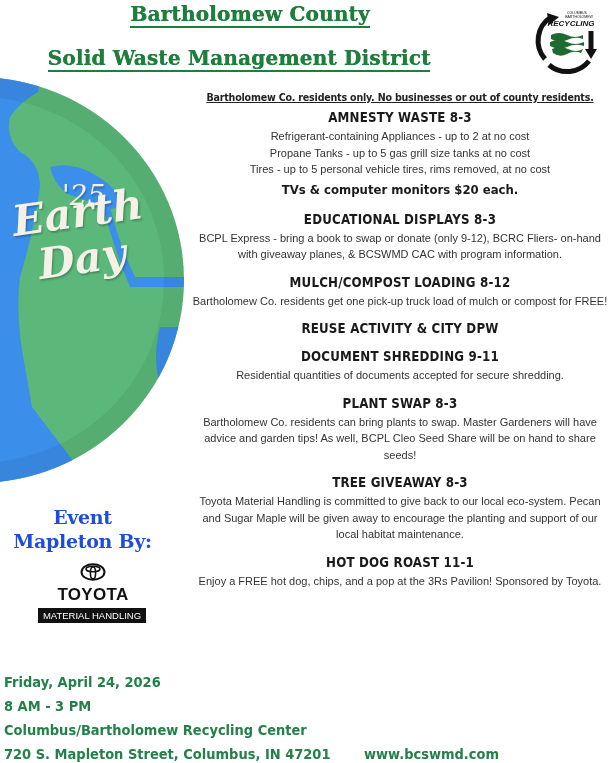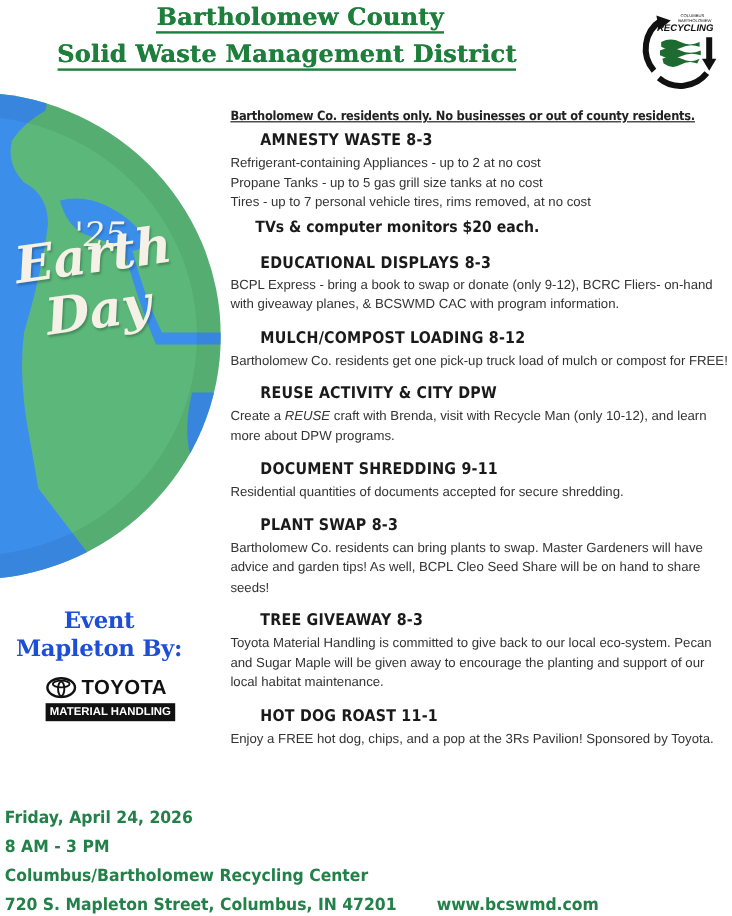--- a/index.html
+++ b/index.html
@@ -33,21 +33,21 @@
       font-weight: bold;
       color: #1e7f3c;
       font-size: 20px;
       line-height: 24px;
       letter-spacing: 0.2px;
       border-bottom: 2px solid #1e7f3c;
       padding-bottom: 0;
       text-shadow: 0.4px 0 0 #1e7f3c;
     }
     .title-line.l1 { margin-left: 30px; }
-    .title-line.l2 { margin-left: 8px; margin-top: 5px; }
+    .title-line.l2 { margin-left: 8px; margin-top: 18px; }
 
     .recycle-logo {
       position: absolute;
       left: 533px;
       top: 7px;
       width: 68px;
       height: 68px;
     }
 
     
@@ -111,47 +111,48 @@
     .toyota-logo {
       position: absolute;
       left: 38px;
       top: 563px;
       width: 110px;
     }
     .toyota-top {
       display: flex;
       align-items: center;
       gap: 4px;
+      flex-direction: column;
     }
     .toyota-word {
       font-family: "Liberation Sans", sans-serif;
       font-weight: bold;
       font-size: 17px;
       letter-spacing: 0.3px;
       color: #111;
     }
     .toyota-bar {
       margin-top: 3px;
       background: #111;
       color: #fff;
       font-family: "Liberation Sans", sans-serif;
-      font-weight: bold;
+      font-weight: normal;
       font-size: 9.5px;
       text-align: center;
       padding: 2px 0;
       width: 108px;
     }
 
     
     .content {
       position: absolute;
       left: 192px;
       top: 90px;
       width: 416px;
-      text-align: left;
+      text-align: center;
     }
     .eligibility {
       font-family: "DejaVu Sans Condensed", "DejaVu Sans", sans-serif;
       font-weight: bold;
       font-size: 10.6px;
       color: #222;
       text-decoration: underline;
       letter-spacing: -0.2px;
       line-height: 14px;
       margin-bottom: 4px;
@@ -271,40 +272,37 @@
   </div>
 
   <div class="content">
     <div class="eligibility">Bartholomew Co. residents only. No businesses or out of county residents.</div>
 
     <div class="section">
       <div class="section-title">AMNESTY WASTE 8-3</div>
       <div class="section-body">
         <span class="line">Refrigerant-containing Appliances - up to 2 at no cost</span>
         <span class="line">Propane Tanks - up to 5 gas grill size tanks at no cost</span>
-        <span class="line">Tires - up to 7 personal vehicle tires, rims removed, at no cost</span>
+        <span class="line">Tires - up to 5 personal vehicle tires, rims removed, at no cost</span>
       </div>
       <div class="section-emph">TVs &amp; computer monitors $20 each.</div>
     </div>
 
     <div class="section">
       <div class="section-title">EDUCATIONAL DISPLAYS  8-3</div>
       <div class="section-body">BCPL Express - bring a book to swap or donate (only 9-12), BCRC Fliers- on-hand with giveaway planes, &amp; BCSWMD CAC with program information.</div>
     </div>
 
     <div class="section">
       <div class="section-title">MULCH/COMPOST LOADING 8-12</div>
       <div class="section-body">Bartholomew Co. residents get one pick-up truck load of mulch or compost for FREE!</div>
     </div>
 
     <div class="section">
       <div class="section-title">REUSE ACTIVITY &amp; CITY DPW</div>
-      <div class="section-body">
-        <span>Create a </span><span class="em">REUSE</span><span> craft with Brenda, visit with Recycle Man (only 10-12), and learn more about DPW programs.</span>
-      </div>
     </div>
 
     <div class="section">
       <div class="section-title">DOCUMENT SHREDDING 9-11</div>
       <div class="section-body">Residential quantities of documents accepted for secure shredding.</div>
     </div>
 
     <div class="section">
       <div class="section-title">PLANT SWAP 8-3</div>
       <div class="section-body">Bartholomew Co. residents can bring plants to swap. Master Gardeners will have advice and garden tips! As well, BCPL Cleo Seed Share will be on hand to share seeds!</div>

